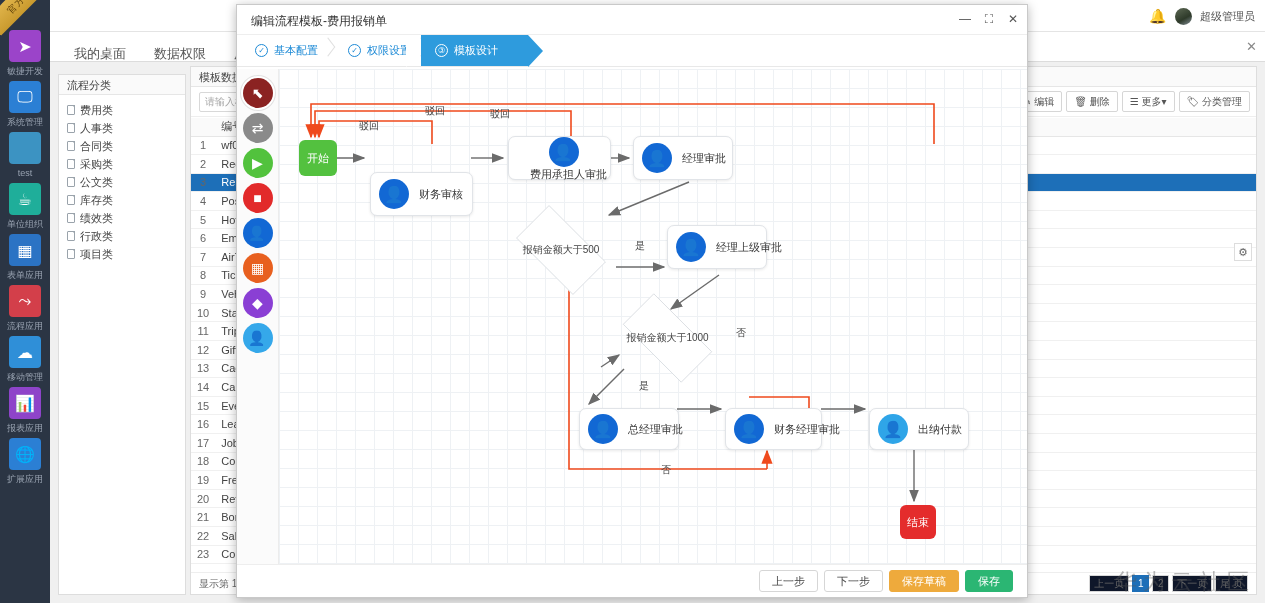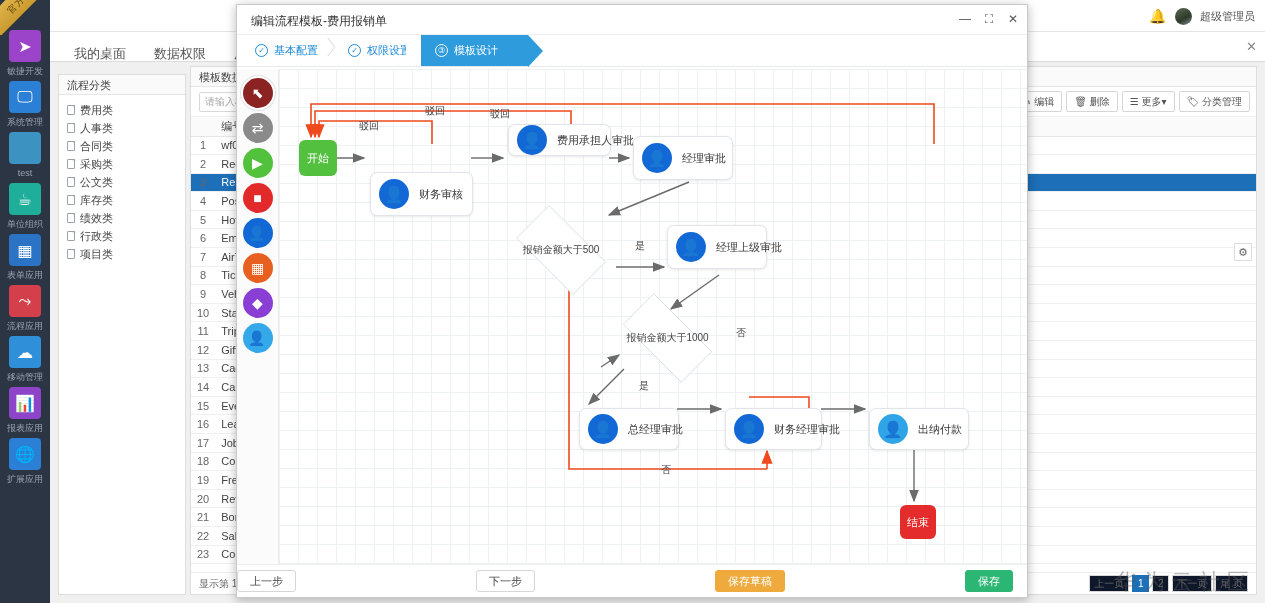--- a/index.html
+++ b/index.html
@@ -251,21 +251,21 @@
   }
   .dmd b{ position:relative; font-weight:normal; }
   .elbl{
     position:absolute; font-size:10px; color:#444; background:transparent;
   }
   .elbl.red{ color:#444; }
 
   #m-foot{
     position:absolute; left:0; right:0; bottom:0; height:33px;
     border-top:1px solid #eee; display:flex; align-items:center;
-    justify-content:space-between; gap:6px; padding-right:14px; background:#fff;
+    justify-content:flex-end; gap:6px; padding-right:14px; background:#fff;
   }
   .fbtn{
     height:22px; line-height:20px; padding:0 12px; font-size:11px;
     border:1px solid #d6d6d6; background:#fff; color:#444;
     border-radius:3px; cursor:pointer;
   }
   .fbtn.or{ background:#eeaa3c; border-color:#eeaa3c; color:#fff;}
   .fbtn.gr{ background:#2bb673; border-color:#2bb673; color:#fff;}
 </style>
 </head>
@@ -576,21 +576,21 @@
       </g>
     </svg>
     <div id="nodes">
         <div class="term start" style="left: 20px; top: 71px; width: 38px; height: 36px;">
           <span>开始</span>
         </div>
         <div class="node" style="left: 91px; top: 67px; width: 103px; height: 44px; margin-top: 36px;">
           <span class="av">👤</span>
           <span class="lb">财务审核</span>
         </div>
-        <div class="node" style="left: 229px; top: 55px; width: 103px; height: 32px;">
+        <div class="node" style="left: 229px; top: 67px; width: 103px; height: 44px; flex-direction: column;">
           <span class="av">👤</span>
           <span class="lb">费用承担人审批</span>
         </div>
         <div class="node" style="left: 354px; top: 67px; width: 100px; height: 44px;">
           <span class="av">👤</span>
           <span class="lb">经理审批</span>
         </div>
         <div class="dmd" style="left: 225px; top: 148px; width: 114px; height: 66px;">
           <i></i>
           <b>报销金额大于500</b>

